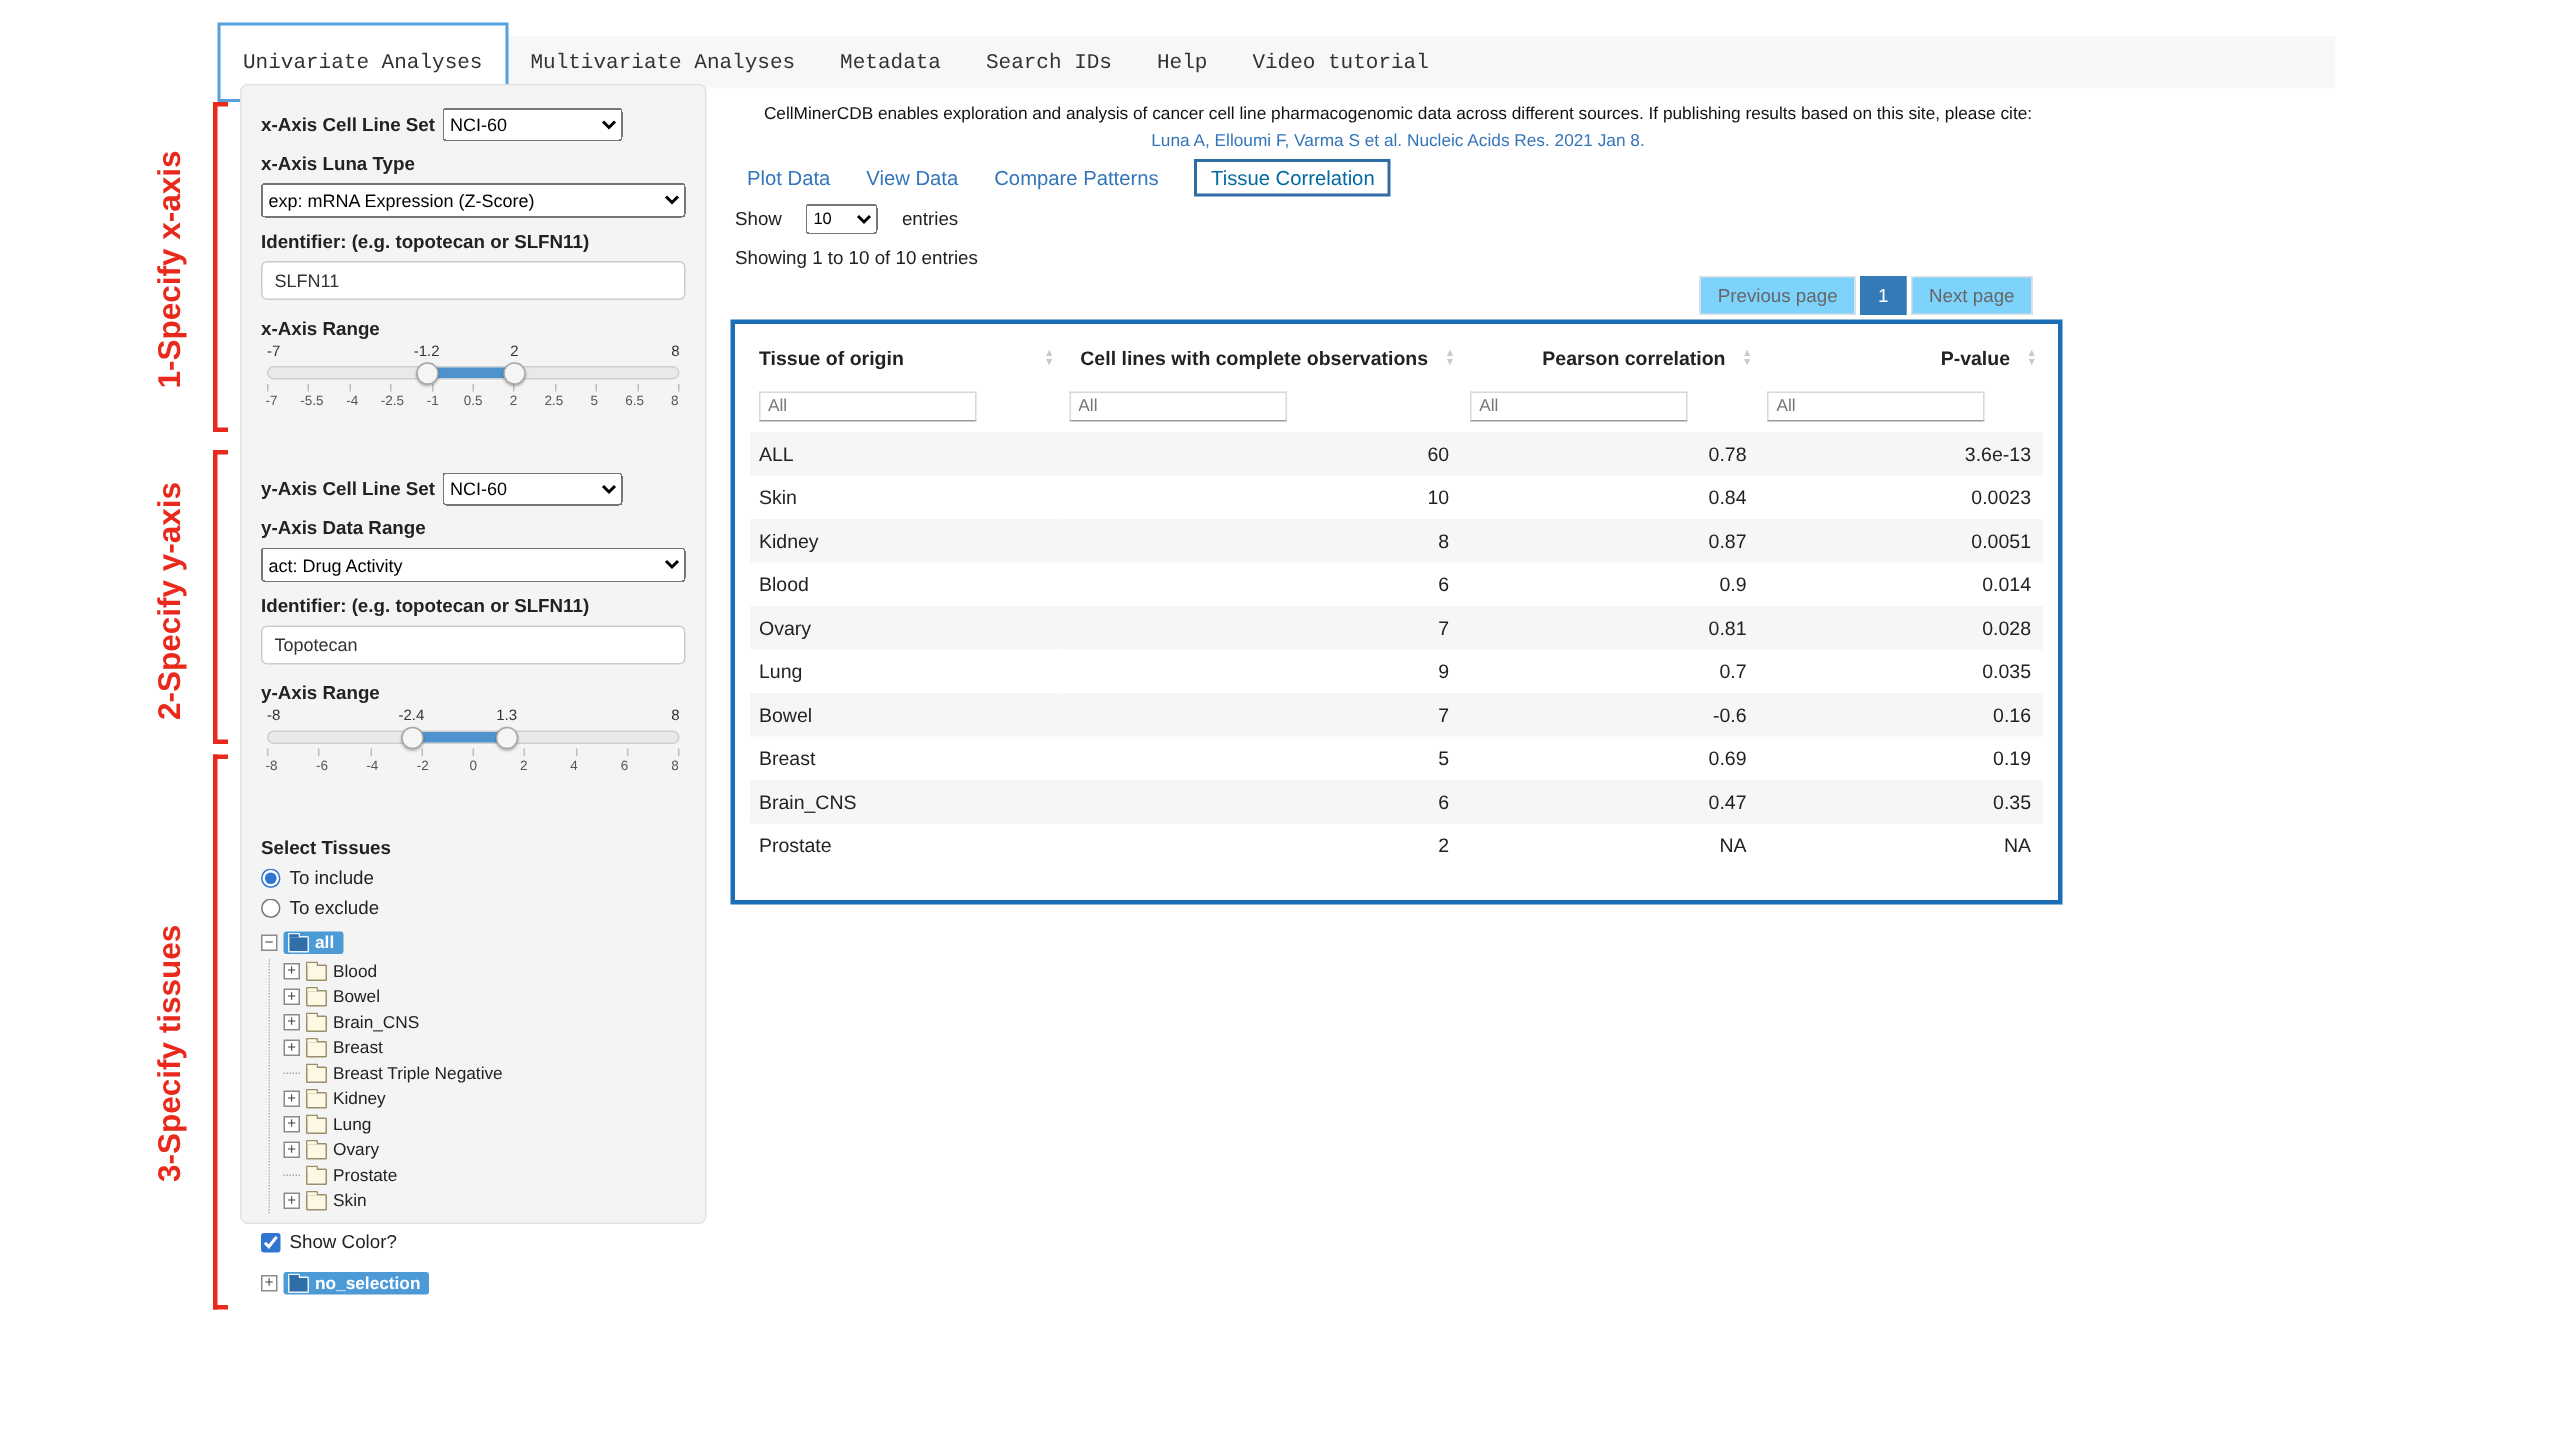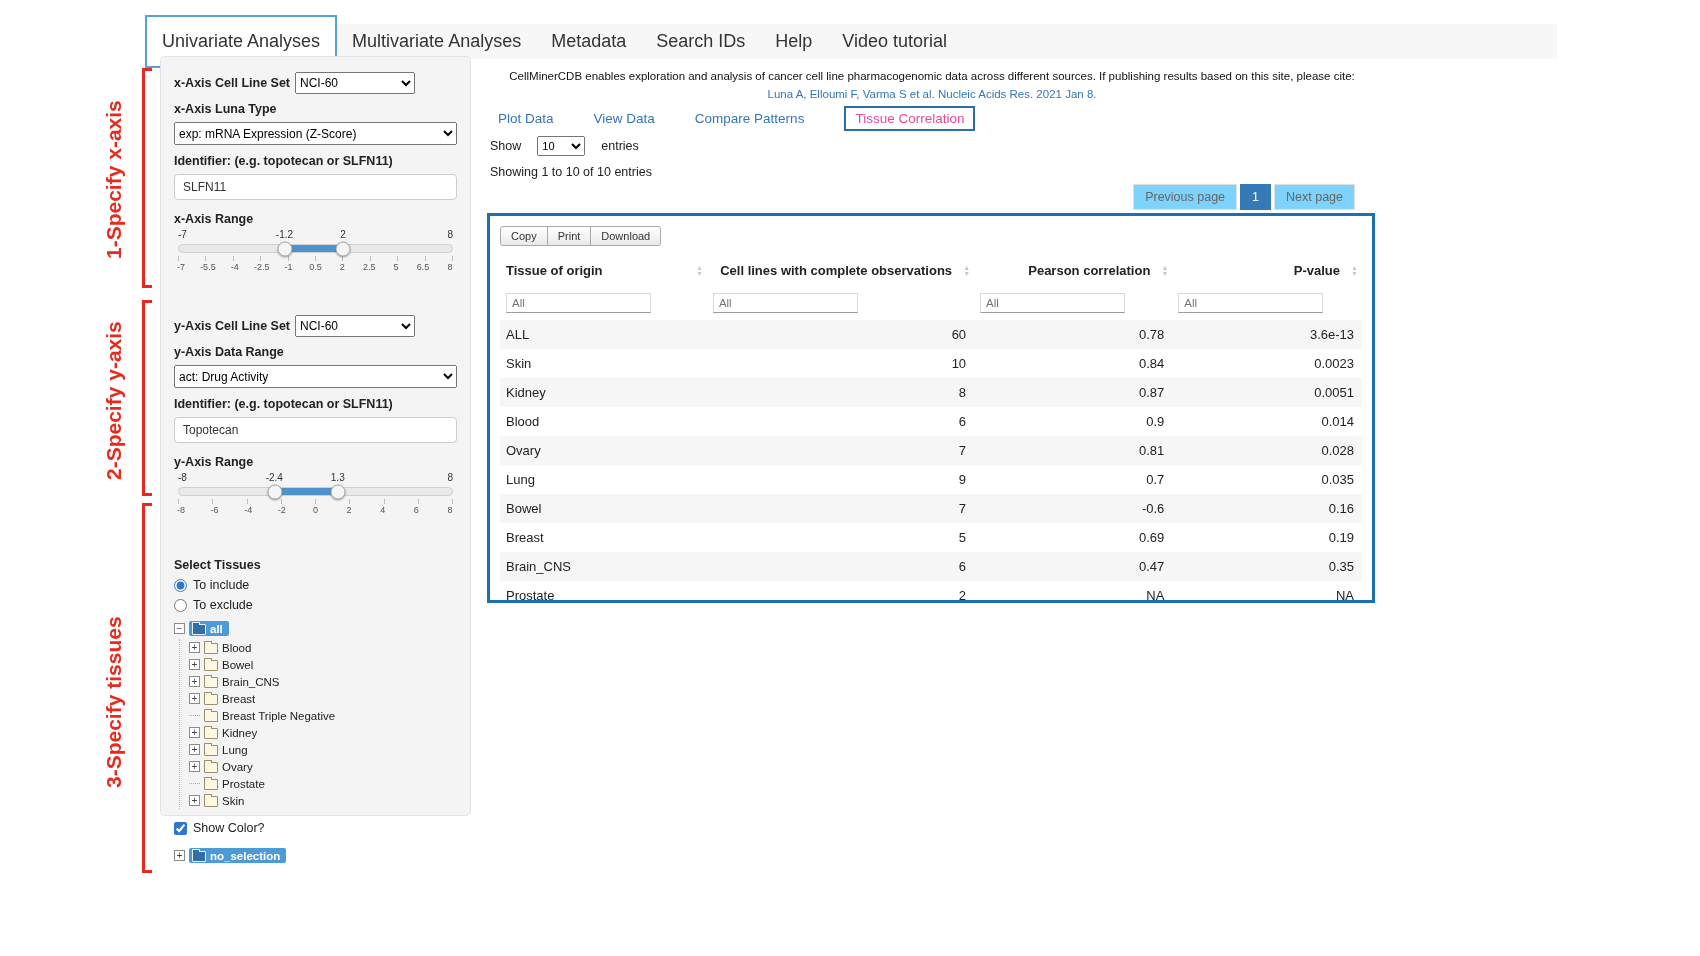--- a/index.html
+++ b/index.html
@@ -11,21 +11,21 @@
   
   .annot-text { position:absolute; left:96px; width:36px; display:flex; align-items:center; justify-content:center;
                 color:#e8291c; font-weight:700; font-size:21px; white-space:nowrap;
                 writing-mode:vertical-rl; transform:rotate(180deg); }
   .bracket { position:absolute; left:142px; width:10px;
              border-left:3px solid #e8291c; border-top:3px solid #e8291c; border-bottom:3px solid #e8291c; }
 
   
   .topnav { position:absolute; left:145px; top:24px; width:1412px; height:35px;
             background:#f7f7f7; display:flex; align-items:center; }
-  .tab { height:53px; display:flex; align-items:center; padding:0 15px; font-size:18px; color:#333; cursor:pointer; white-space:nowrap; }
+  .tab { height:53px; display:flex; align-items:center; padding:0 15px; font-size:14px; color:#333; cursor:pointer; white-space:nowrap;font-family:Liberation Mono, monospace; }
   .tab.active { background:#fff; border:2px solid #57a0d9; }
 
   
   .sidebar { position:absolute; left:160px; top:56px; width:311px; height:760px;
              background:#f4f4f4; border:1px solid #e2e2e2; border-radius:5px;
              padding:15px 13px; font-size:13px; }
   .inline-row { display:flex; align-items:center; margin-bottom:8px; }
   .fld-label { font-weight:700; font-size:12.5px; margin-bottom:3px; }
   .sel-inline { margin-left:5px; width:120px; height:22px; font-size:12px; }
   .sel-full { width:100%; height:23px; font-size:12px; margin:3px 0 9px; }
@@ -65,23 +65,23 @@
           padding:1px 6px 1px 3px; color:#fff; font-weight:700; }
   .chip .folder { border-color:#eaf4fc; background:#2f6ea6; }
   .chip .folder::before { background:#2f6ea6; border-color:#eaf4fc; }
   .tchildren { margin-left:5px; border-left:1px dotted #b5b5b5; padding-left:9px; margin-top:2px; }
   .mt8 { margin-top:9px; }
 
   
   .citation { position:absolute; left:488px; top:70px; width:888px; text-align:center; font-size:11.5px; color:#111; }
   .citation-link { position:absolute; left:488px; top:88px; width:888px; text-align:center;
                    font-size:11.5px; color:#3475ba; cursor:pointer; }
-  .subtabs { position:absolute; left:498px; top:106px; display:flex; align-items:center; gap:40px; font-size:13.5px; }
+  .subtabs { position:absolute; left:498px; top:106px; display:flex; align-items:center; gap:24px; font-size:13.5px; }
   .subtab { color:#3475ba; cursor:pointer; white-space:nowrap; }
-  .subtab.active { color:#ec4899; border:2px solid #2e6da4; padding:3px 9px; background:#fff; }
+  .subtab.active { color:#0369a1; border:2px solid #2e6da4; padding:3px 9px; background:#fff; }
   .show-row { position:absolute; left:490px; top:136px; display:flex; align-items:center; gap:16px; font-size:12.5px; }
   .show-row select { height:20px; font-size:11px; width:48px; }
   .showing { position:absolute; left:490px; top:165px; font-size:12.5px; }
   .pagination { position:absolute; right:345px; top:184px; display:flex; align-items:center; font-size:12.5px; }
   .pg-btn { border:1px solid #e0e0e0; background:#7dd3fc; color:#666; padding:5px 11px; cursor:pointer; white-space:nowrap; }
   .pg-num { background:#337ab7; border:1px solid #337ab7; color:#fff; padding:5px 11px; margin:0 3px; cursor:pointer; }
 
   
   .tablebox { position:absolute; left:487px; top:213px; width:888px; height:390px;
               border:3px solid #1a6fb5; background:#fff; padding:7px 10px 0; }
@@ -343,25 +343,20 @@
 
     <div class="showing">Showing 1 to 10 of 10 entries</div>
 
     <div class="pagination">
       <div class="pg-btn">Previous page</div>
       <div class="pg-num">1</div>
       <div class="pg-btn">Next page</div>
     </div>
 
     <div class="tablebox">
-      <div class="dt-buttons">
-        <button class="dt-btn">Copy</button>
-        <button class="dt-btn">Print</button>
-        <button class="dt-btn">Download</button>
-      </div>
 
       <table class="dt">
         <colgroup>
             <col style="width:24%">
             <col style="width:31%">
             <col style="width:23%">
             <col style="width:22%">
           </colgroup>
         <thead>
           <tr>

